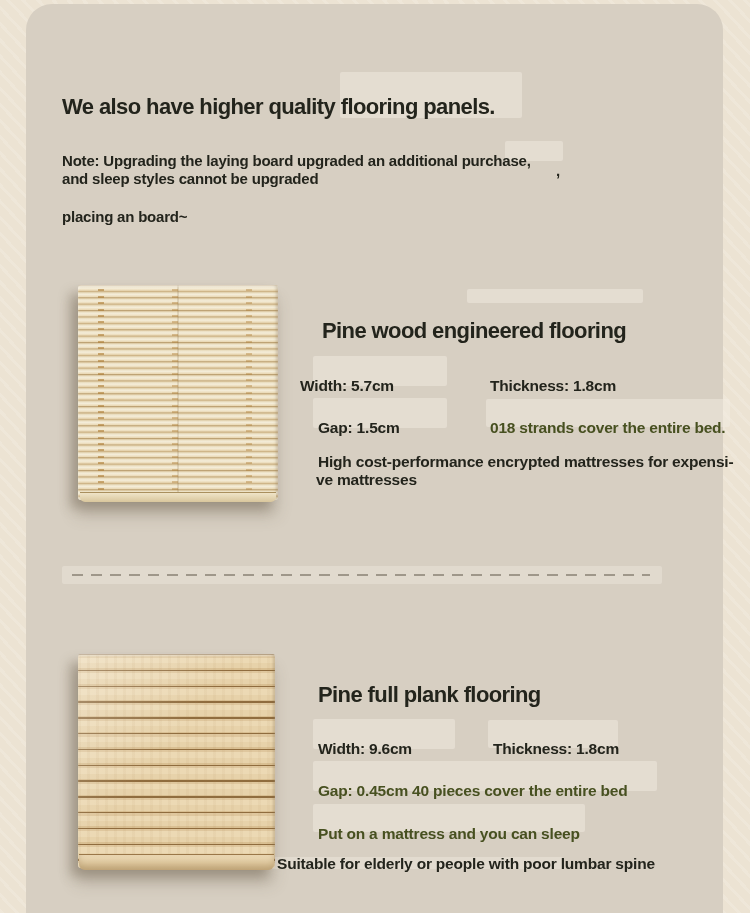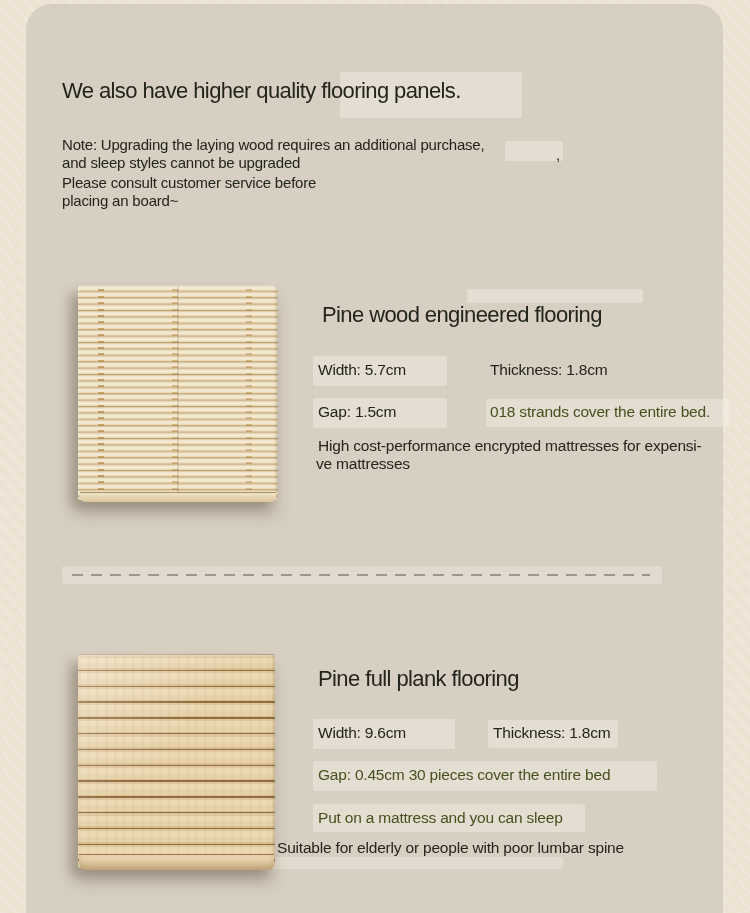--- a/index.html
+++ b/index.html
@@ -15,35 +15,35 @@
       repeating-linear-gradient(47deg, rgba(255,255,255,.14) 0 3px, rgba(0,0,0,0) 3px 11px),
       #ece3d3;
     overflow:hidden;
   }
   .center-panel{
     position:absolute;
     left:26px; right:27px; top:4px; bottom:0;
     background:#d7cfc2;
     border-radius:26px 26px 0 0;
   }
-  .txt{ position:absolute; white-space:nowrap; color:#23241c; font-weight:400; letter-spacing:-0.2px;}
+  .txt{ position:absolute; white-space:nowrap; color:#23241c; font-weight:700; letter-spacing:-0.2px;margin-top:16px;}
   .headline{ left:62px; top:78px; font-size:22px; letter-spacing:-0.6px;}
   .note{ font-size:15px; }
   .n1{ left:62px; top:136px;}
   .n2{ left:62px; top:154px;}
   .ncomma{ left:556px; top:146px;}
   .n3{ left:62px; top:174px;}
   .n4{ left:62px; top:192px;}
 
   .product-title{ font-size:22px; letter-spacing:-0.6px;}
   .t1{ left:322px; top:302px;}
   .t2{ left:318px; top:666px;}
   .spec{ font-size:15.5px; }
   .green{ color:#475020; }
-  .w1{ left:318px; top:361px;}
+  .w1{ left:300px; top:361px;}
   .th1{ left:490px; top:361px;}
   .g1{ left:318px; top:403px;}
   .c1{ left:490px; top:403px;}
   .d1a{ left:318px; top:437px;}
   .d1b{ left:316px; top:455px;}
   .w2{ left:318px; top:724px;}
   .th2{ left:493px; top:724px;}
   .gc2{ left:318px; top:766px;}
   .b2{ left:318px; top:809px;}
   .s2{ left:277px; top:839px;}
@@ -124,41 +124,40 @@
   <div class="patch p-g1"></div>
   <div class="patch p-c1"></div>
   <div class="patch p-div"></div>
   <div class="patch p-w2"></div>
   <div class="patch p-th2"></div>
   <div class="patch p-gc2"></div>
   <div class="patch p-b2"></div>
   <div class="patch p-s2"></div>
 
   <div class="txt headline">We also have higher quality flooring panels.</div>
-  <div class="txt note n1">Note: Upgrading the laying wood requires an additional purchase,</div>
+  <div class="txt note n1">Note: Upgrading the laying board upgraded an additional purchase,</div>
   <div class="txt note n2">and sleep styles cannot be upgraded</div>
   <div class="txt note ncomma">,</div>
-  <div class="txt note n3">Please consult customer service before</div>
   <div class="txt note n4">placing an board~</div>
 
   <div>
     <div class="wood1"></div>
     <div class="txt product-title t1">Pine wood engineered flooring</div>
     <div class="txt spec w1">Width: 5.7cm</div>
     <div class="txt spec th1">Thickness: 1.8cm</div>
     <div class="txt spec g1">Gap: 1.5cm</div>
     <div class="txt spec green c1">018 strands cover the entire bed.</div>
     <div class="txt spec d1a">High cost-performance encrypted mattresses for expensi-</div>
     <div class="txt spec d1b">ve mattresses</div>
   </div>
 
   <div class="divider"></div>
 
   <div>
     <div class="wood2"></div>
     <div class="txt product-title t2">Pine full plank flooring</div>
     <div class="txt spec w2">Width: 9.6cm</div>
     <div class="txt spec th2">Thickness: 1.8cm</div>
-    <div class="txt spec green gc2">Gap: 0.45cm 30 pieces cover the entire bed</div>
+    <div class="txt spec green gc2">Gap: 0.45cm 40 pieces cover the entire bed</div>
     <div class="txt spec green b2">Put on a mattress and you can sleep</div>
     <div class="txt spec s2">Suitable for elderly or people with poor lumbar spine</div>
   </div>
 </div>
 
 </body></html>

